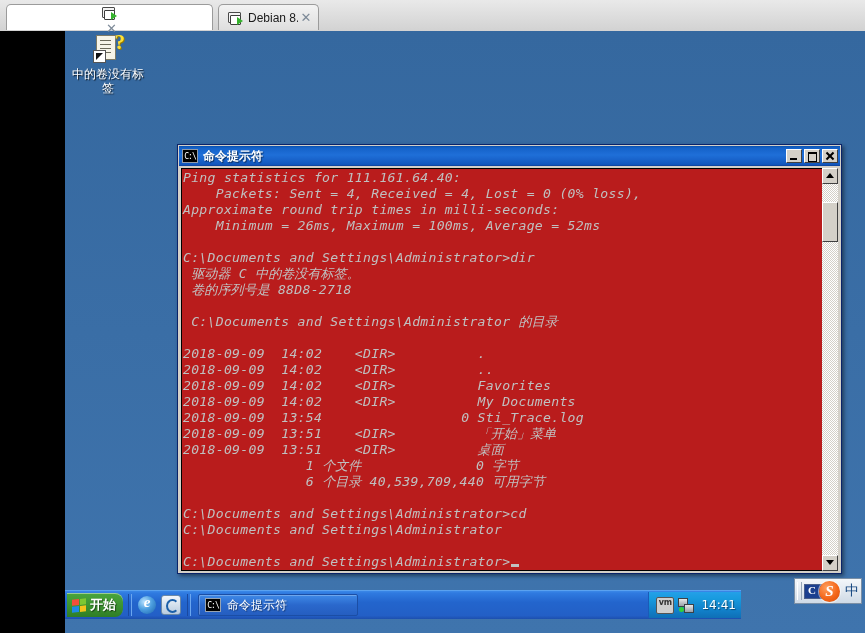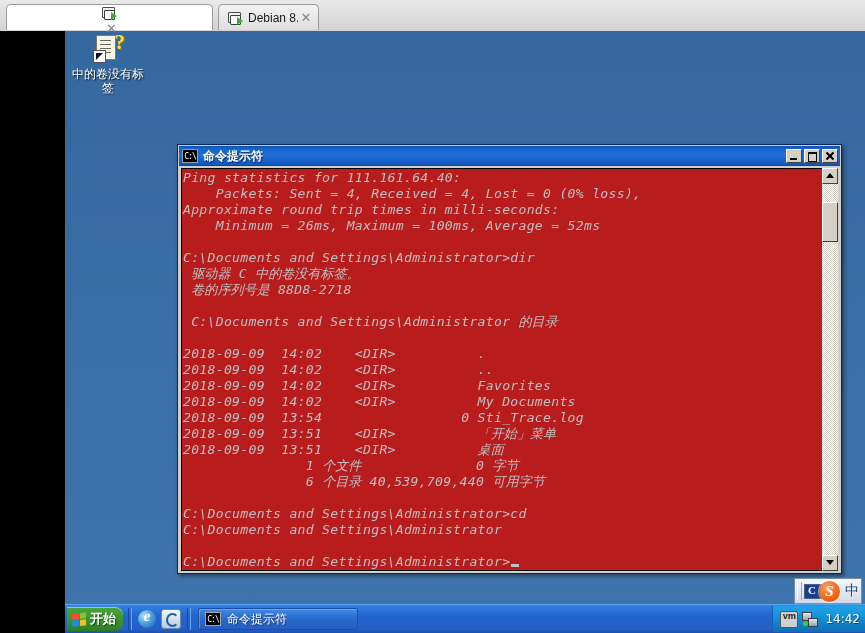--- a/index.html
+++ b/index.html
@@ -330,22 +330,22 @@
     width: 16px; height: 40px;
     background: #d4d0c8;
     border: 1px solid;
     border-color: #ffffff #404040 #404040 #ffffff;
     box-sizing: border-box;
   }
 
   
   #taskbar {
     position: absolute;
-    left: 65px; bottom: 0;
-    width: 800px; height: 28px;
+    left: 65px; bottom: 14px;
+    width: 676px; height: 28px;
     background: linear-gradient(to bottom, #3b88e8 0%, #2f7ae0 8%, #2365cd 40%, #235fc6 88%, #1d4fae 100%);
     border-top: 1px solid #5aa2f0;
     display: flex;
     align-items: center;
   }
   #startbtn {
     width: 56px; height: 24px;
     margin: 0 2px 0 2px;
     background: linear-gradient(to bottom, #4aa53c 0%, #3f9733 45%, #2f7d26 100%);
     border-radius: 0 8px 8px 0;
@@ -672,21 +672,21 @@
         <span class="lbl">命令提示符</span>
       </div>
     </div>
     <div id="tray">
       <span class="trayico vm"></span>
       <span class="trayico net">
         <span class="m1"></span>
           <span class="m2"></span>
           <span class="g"></span>
       </span>
-      <span id="traytime">14:42</span>
+      <span id="traytime">14:41</span>
     </div>
   </div>
 
   <div id="imebar">
     <span class="drag"></span>
     <span class="cflag"></span>
     <span class="sogou"></span>
     <span class="mode">中</span>
   </div>
 

